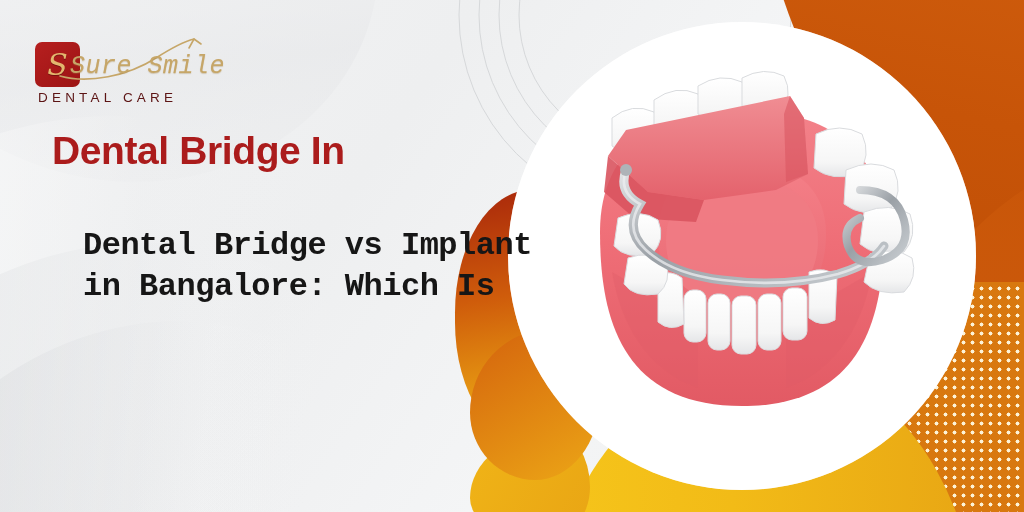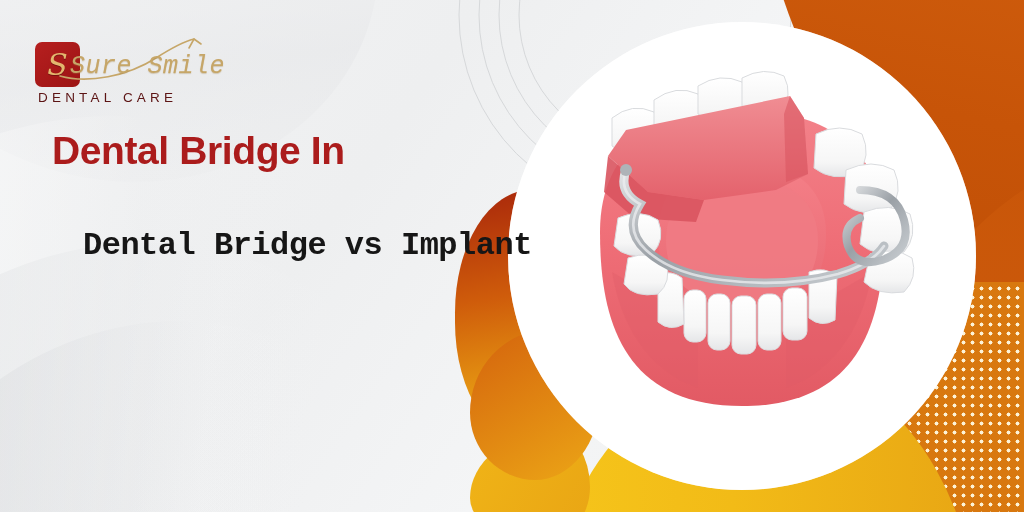--- a/index.html
+++ b/index.html
@@ -386,15 +386,16 @@
     <div class="logo-script">Sure Smile</div>
     <div class="logo-sub">DENTAL CARE</div>
   </div>
 
   <div class="headline">
     <div>Dental Bridge In</div>
   </div>
 
   <div class="subhead">
     <div>Dental Bridge vs Implant</div>
+    <div>in Bangalore: Which Is</div>
   </div>
 
 </div>
 
 </body></html>

